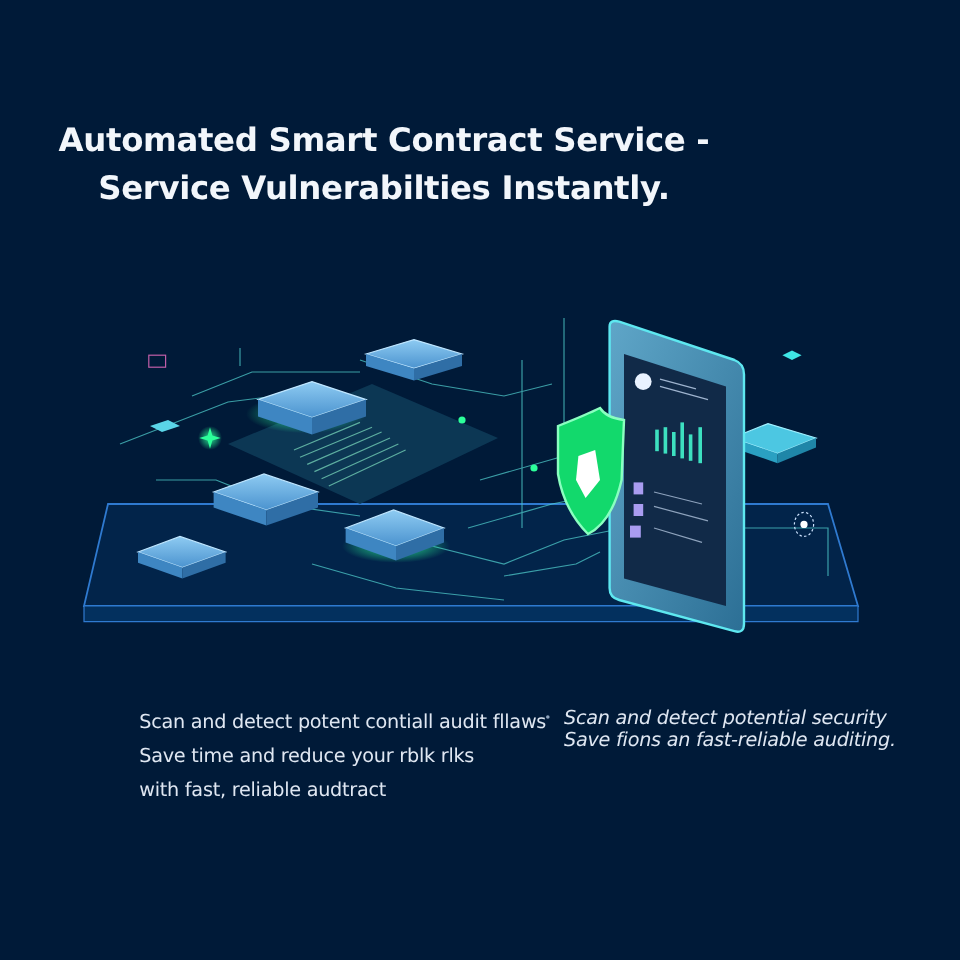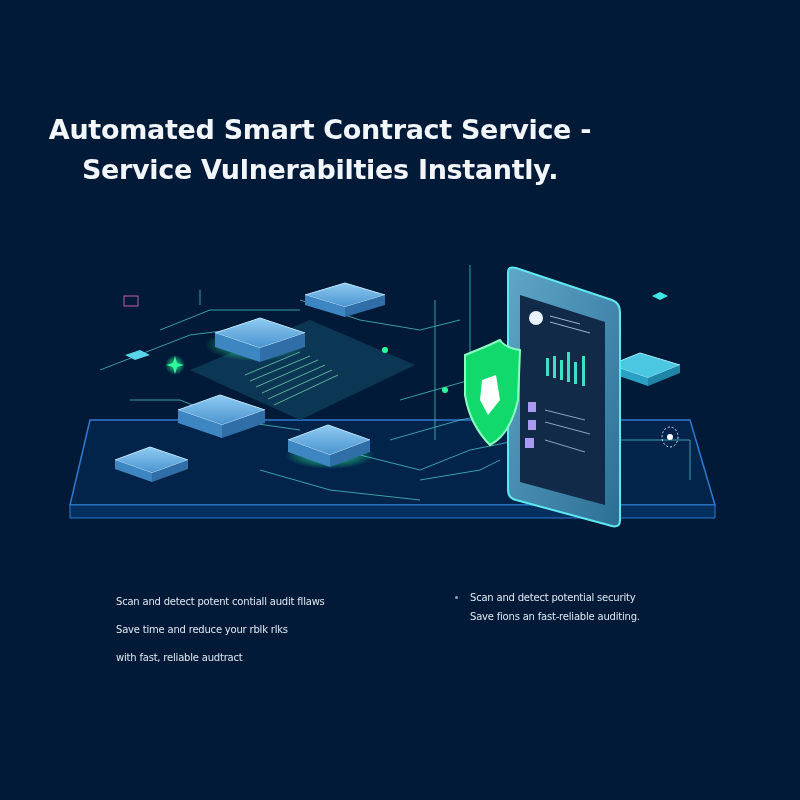--- a/index.html
+++ b/index.html
@@ -5,32 +5,32 @@
   html, body { margin:0; padding:0; }
   body {
     width:800px; height:800px; overflow:hidden; position:relative;
     background:#001a38;
     font-family:"DejaVu Sans", sans-serif;
     color:#ffffff;
   }
   .headline {
     position:absolute; left:0; top:98px; width:640px; text-align:center;
     font-family:"DejaVu Sans", sans-serif; font-weight:bold;
-    font-size:27px; line-height:40px; letter-spacing:-0.3px; color:#f2f6fb;margin-top:12px;
+    font-size:27px; line-height:40px; letter-spacing:-0.3px; color:#f2f6fb;
   }
   .headline div { white-space:nowrap; }
   .illus { position:absolute; left:0; top:250px; width:800px; height:300px; }
   .bullets {
-    position:absolute; font-size:10px; color:#dfe7f2;
+    position:absolute; font-size:16px; color:#dfe7f2;
     font-family:"DejaVu Sans", sans-serif; letter-spacing:-0.2px;
   }
   .bullets.left { left:116px; top:588px; line-height:28px; }
   .bullets.left .item { height:28px; white-space:nowrap; }
   .bullets.right { left:470px; top:588px; line-height:19px; }
-  .bullets.right .item { white-space:nowrap; }
+  .bullets.right .item { white-space:nowrap;font-style:italic; }
   .dot {
     position:absolute; left:-15px; top:8px; width:3px; height:3px;
     border-radius:50%; background:#8ea3bd;
   }
 </style>
 </head>
 <body>
 
 <div class="headline">
   <div>Automated Smart Contract Service -</div>

